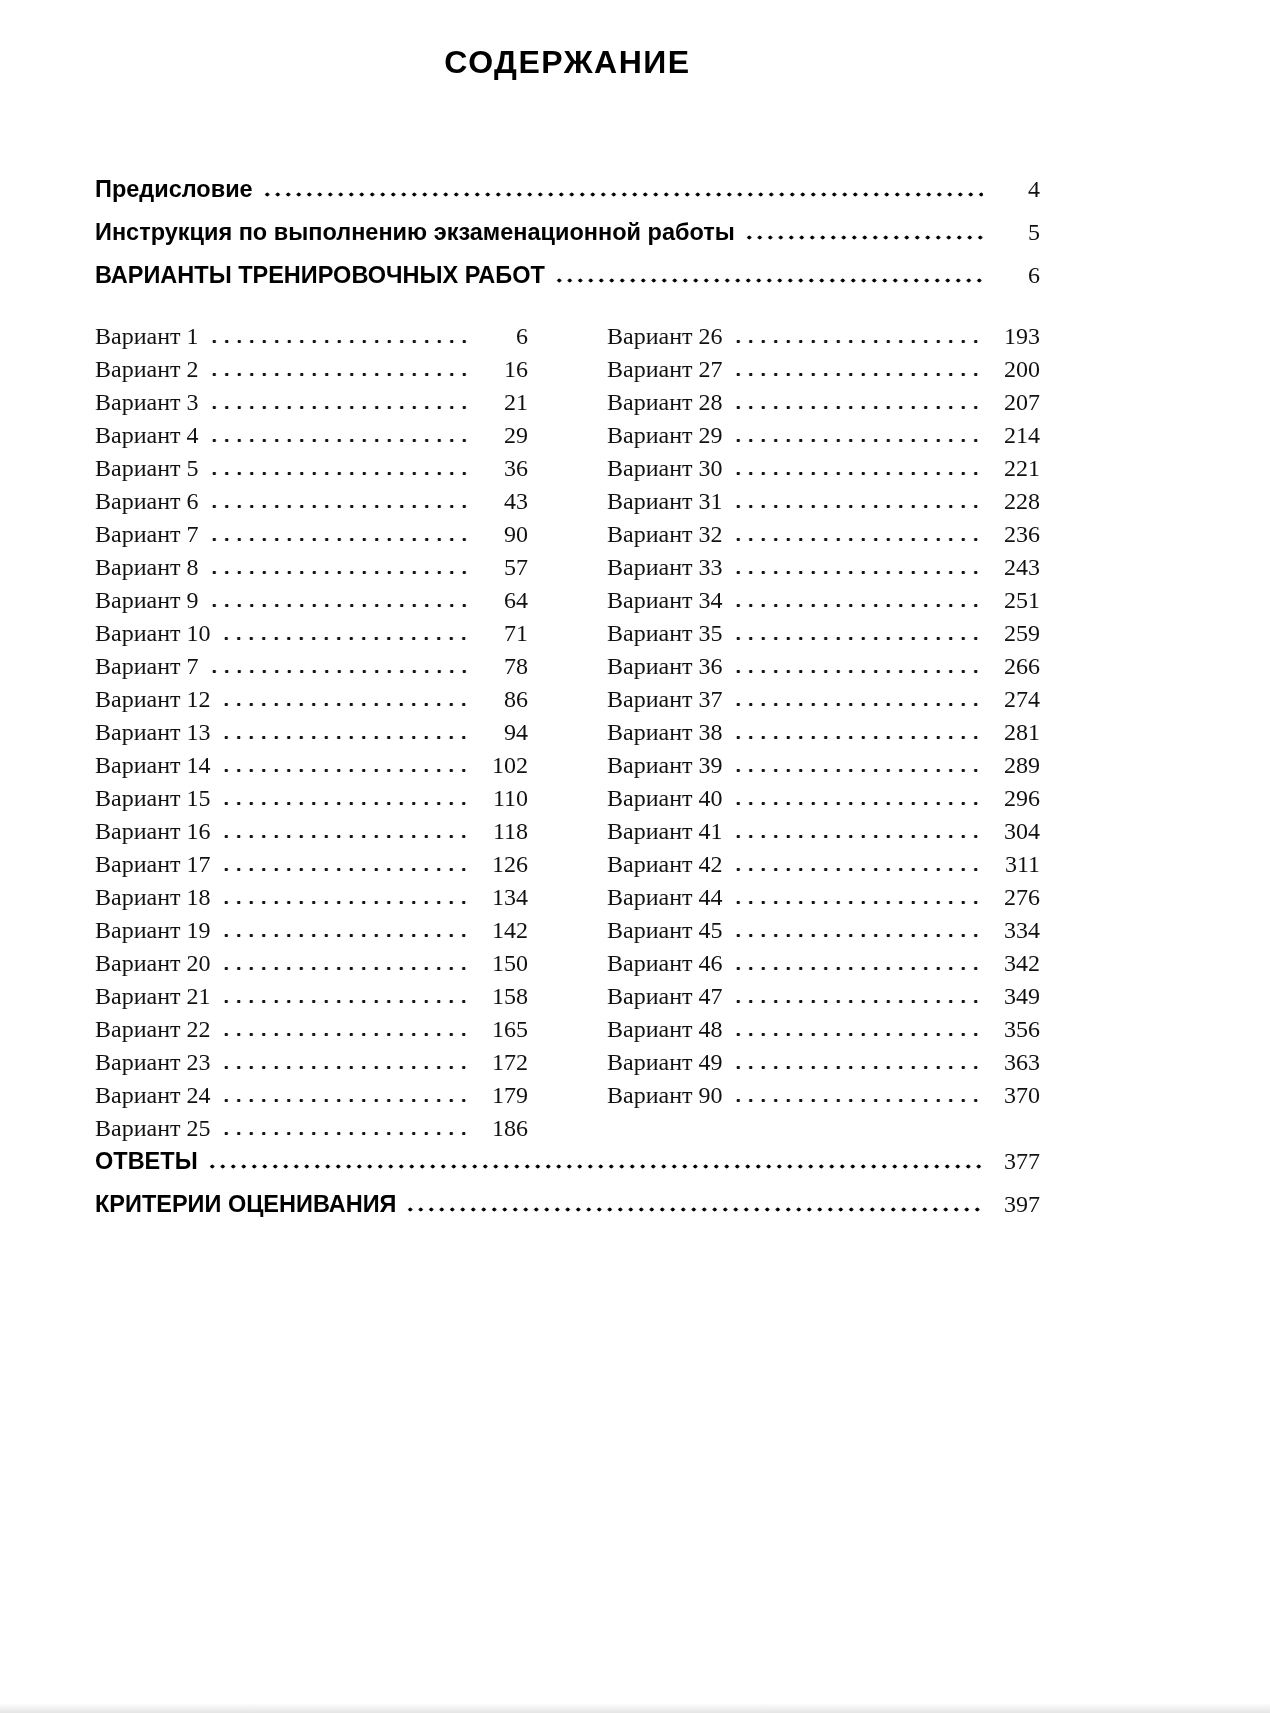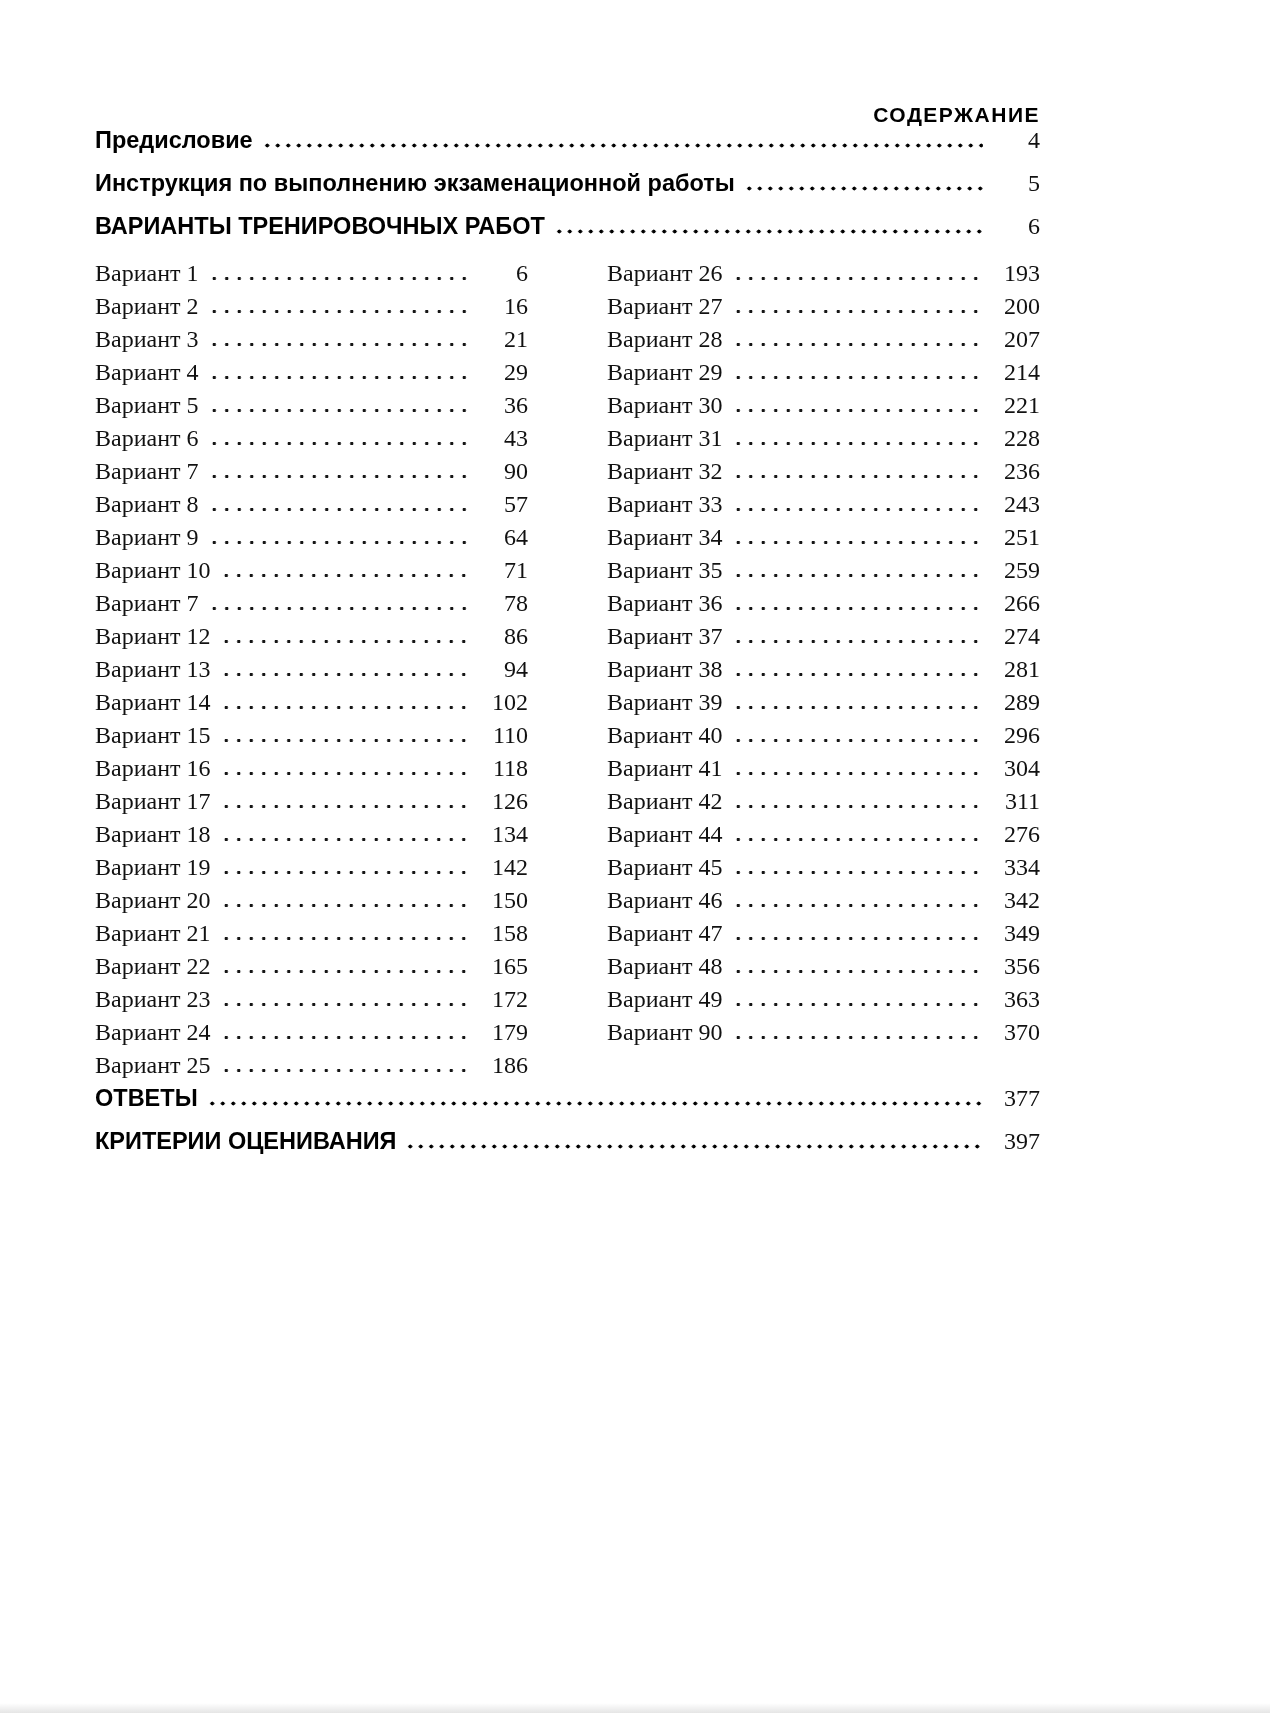--- a/index.html
+++ b/index.html
@@ -15,29 +15,30 @@
     position: relative;
     overflow: hidden;
   }
   .content {
     position: absolute;
     left: 95px;
     top: 0;
     width: 945px;
   }
   .title {
-    margin-top: 103px;
-    text-align: right;
+    margin-top: 44px;
+    text-align: center;
     font-family: "Liberation Sans", sans-serif;
     font-weight: 700;
-    font-size: 21px;
+    font-size: 32px;
     letter-spacing: 1.5px;
     color: #000;
   }
   .toc-top {
+    margin-top: 95px;
   }
   .row {
     display: flex;
     align-items: baseline;
   }
   .row.bold {
     font-family: "Liberation Sans", sans-serif;
     font-weight: 700;
     font-size: 23.5px;
     height: 43px;
@@ -71,21 +72,21 @@
     font-weight: 400;
     font-size: 24px;
     min-width: 52px;
     text-align: right;
     white-space: nowrap;
     color: #111;
   }
   .columns {
     display: flex;
     gap: 79px;
-    margin-top: 4px;
+    margin-top: 18px;
   }
   .col {
     width: 433px;
   }
   .toc-bottom {
   }
   .page-bottom-shade {
     position: absolute;
     left: 0;
     bottom: 0;

